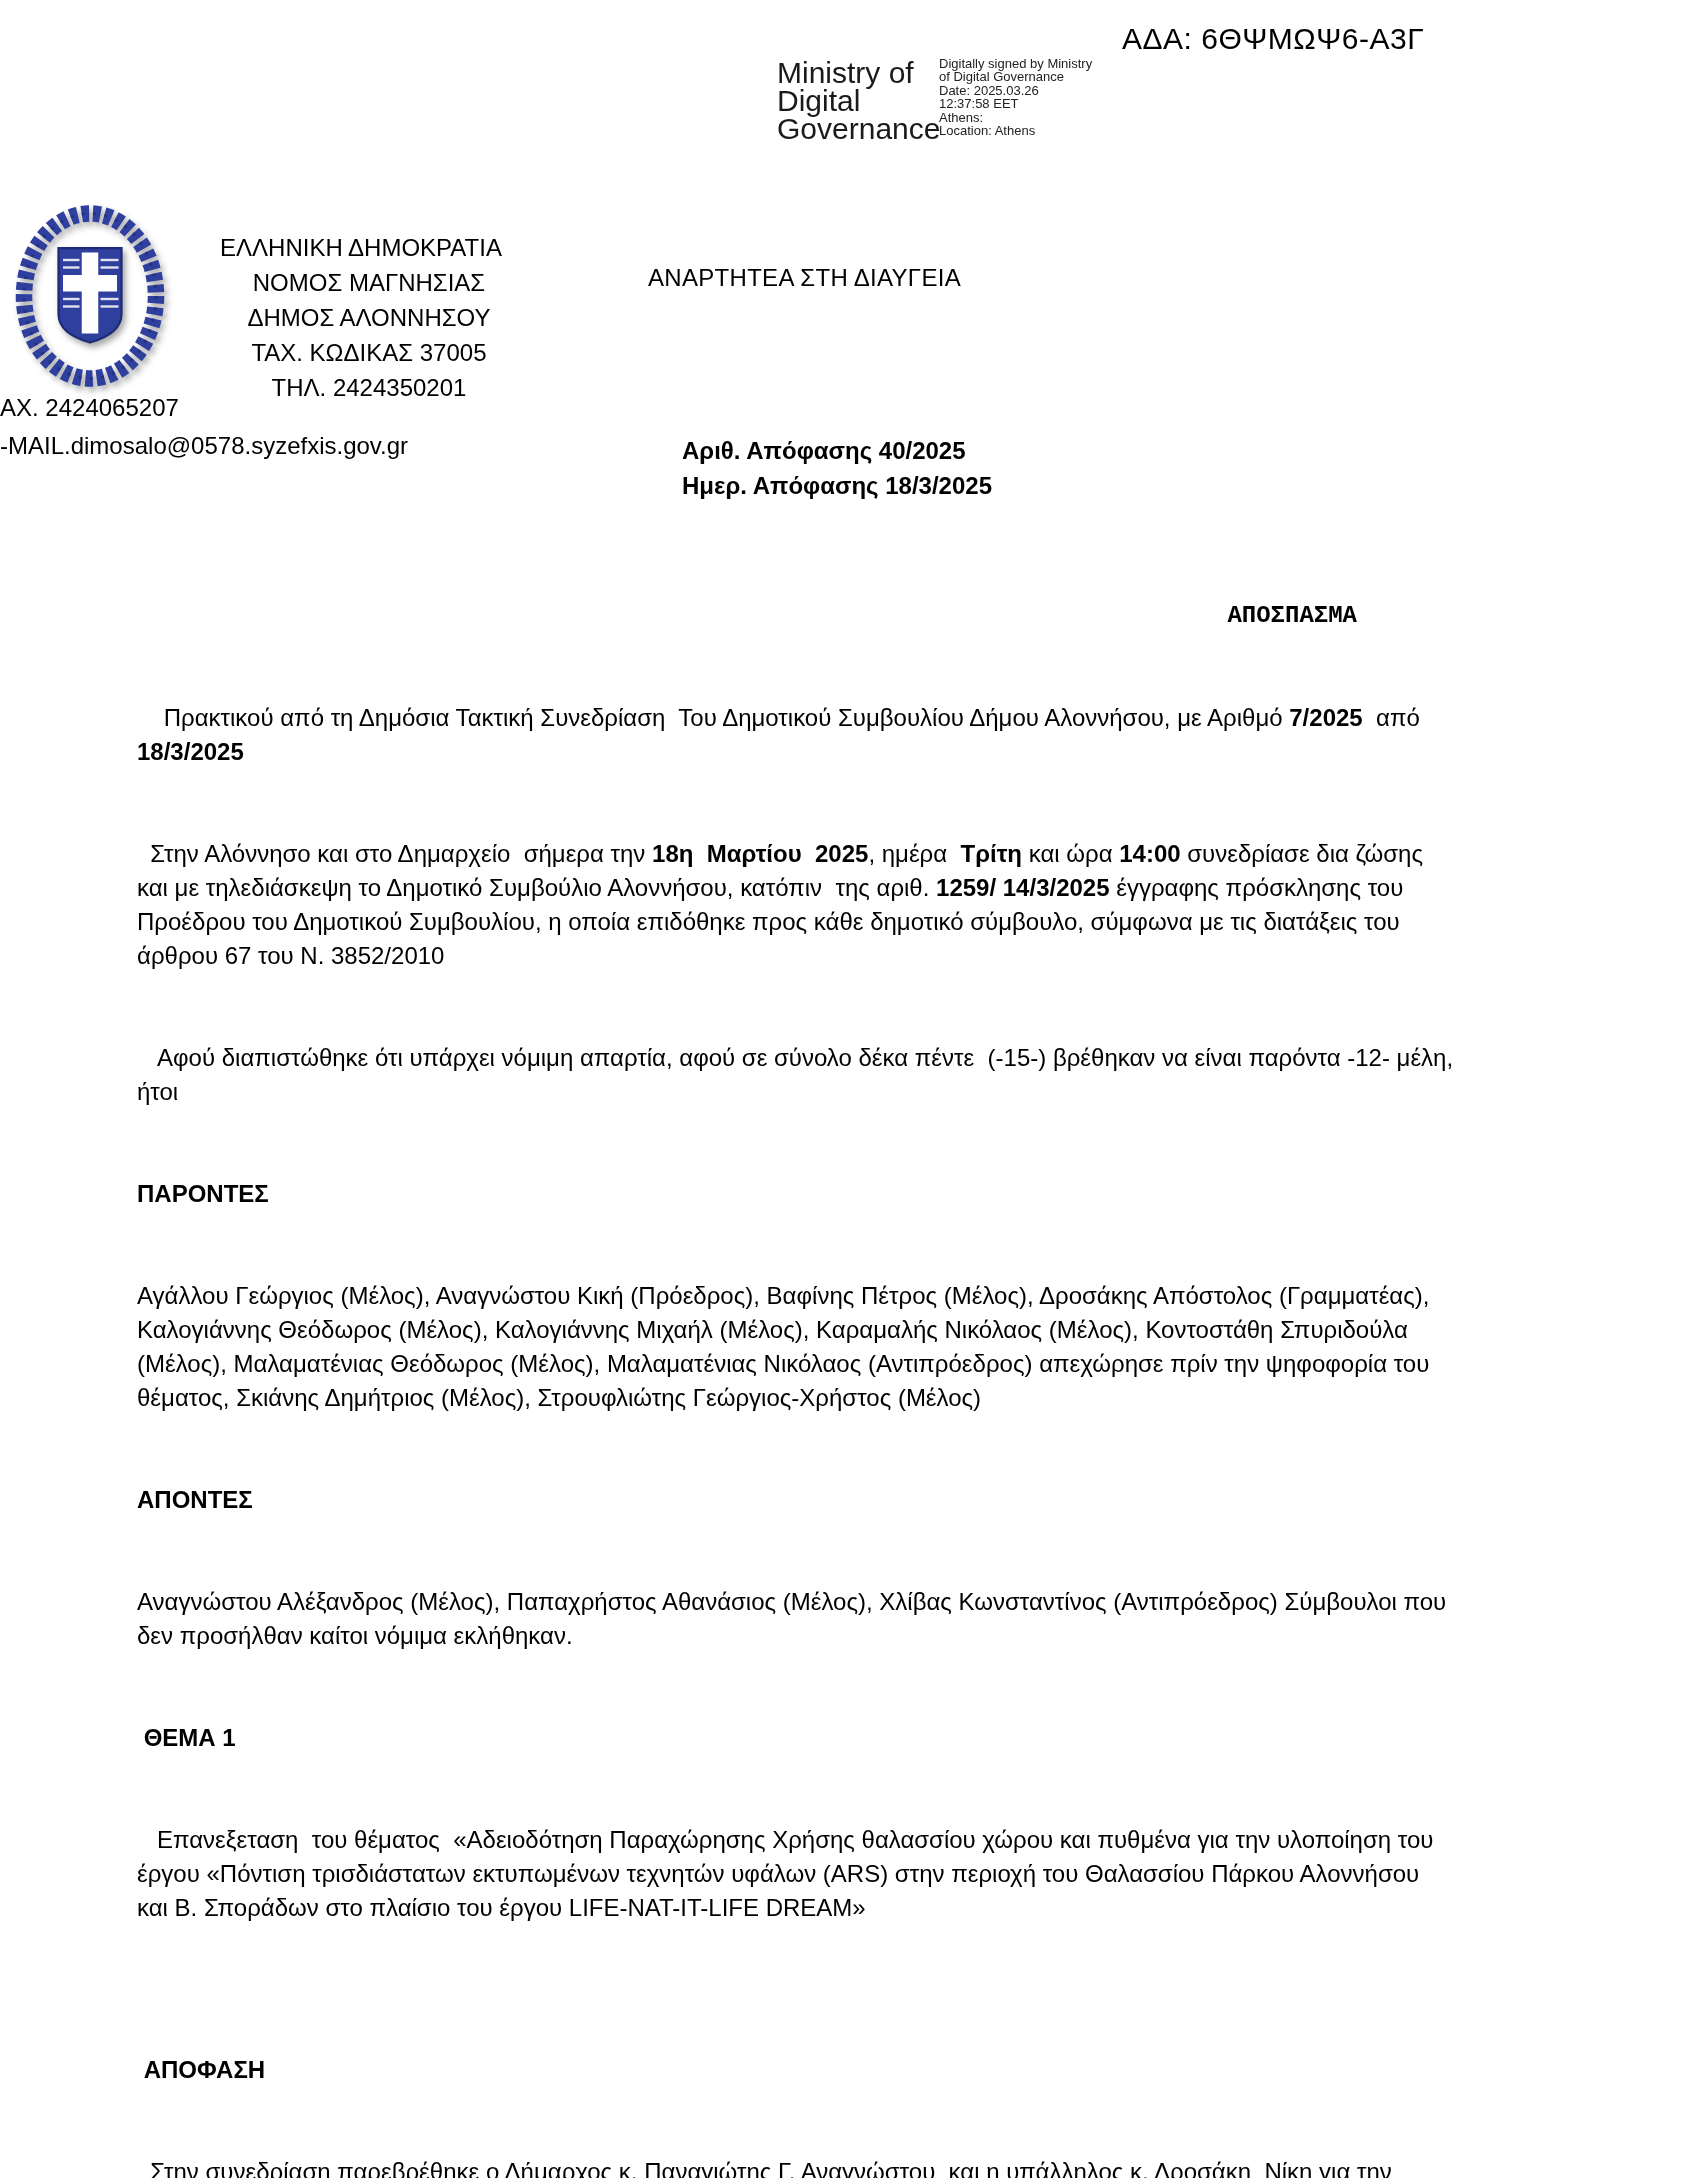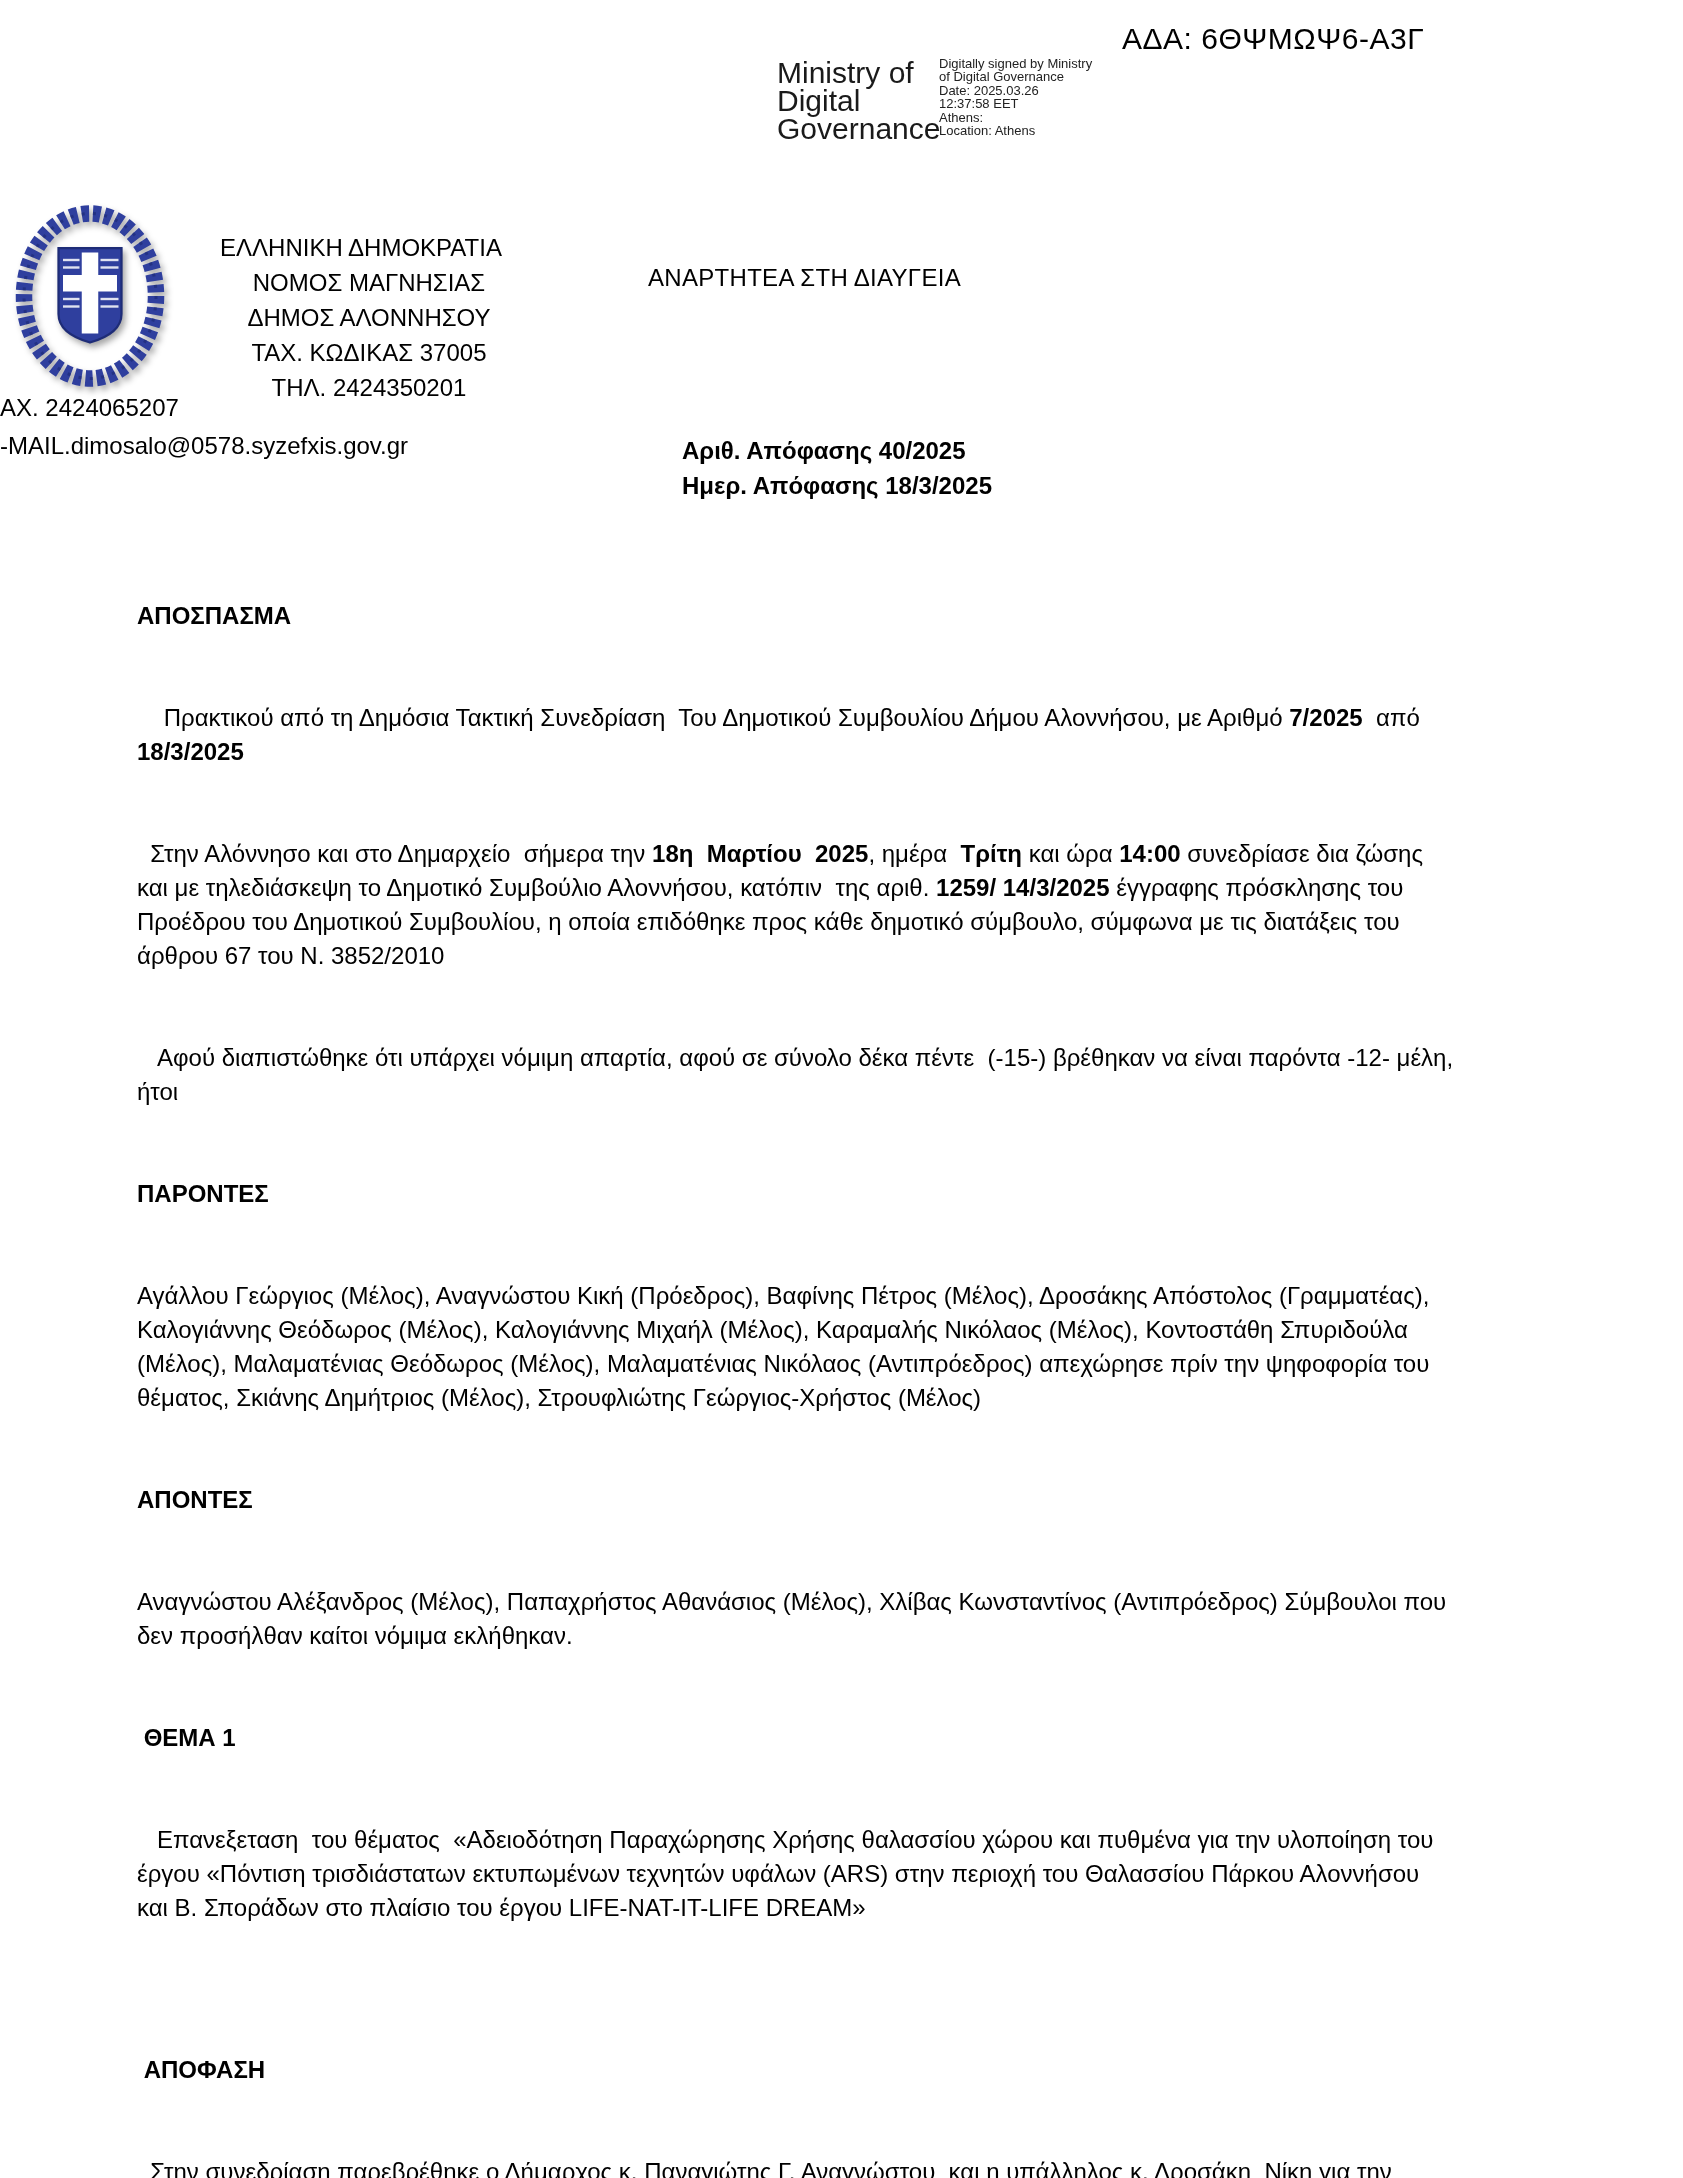--- a/index.html
+++ b/index.html
@@ -26,21 +26,21 @@
   .email-line{position:absolute;left:0;top:432px;font-size:24px;}
   
   .publicity{position:absolute;left:648px;top:264px;font-size:24px;letter-spacing:0.3px;}
   .decision{position:absolute;left:642px;top:433px;font-size:24px;line-height:35px;font-weight:700;margin-left:40px;}
   
   .doc-body{
     position:absolute;left:137px;top:531px;width:1319px;
     font-size:24px;line-height:34px;
     white-space:pre-wrap;
   }
-  .doc-body .title{font-weight:700;text-align:left;padding-right:99px;}
+  .doc-body .title{font-weight:700;text-align:right;padding-right:99px;font-family:Liberation Mono, monospace;}
   .doc-body .h{font-weight:700;}
   .b{font-weight:700;}
   .gap-before{margin-top:60px;}
 </style>
 </head>
 <body>
 
 <div class="page">
 
   <div class="ada">ΑΔΑ: 6ΘΨΜΩΨ6-Α3Γ</div>

